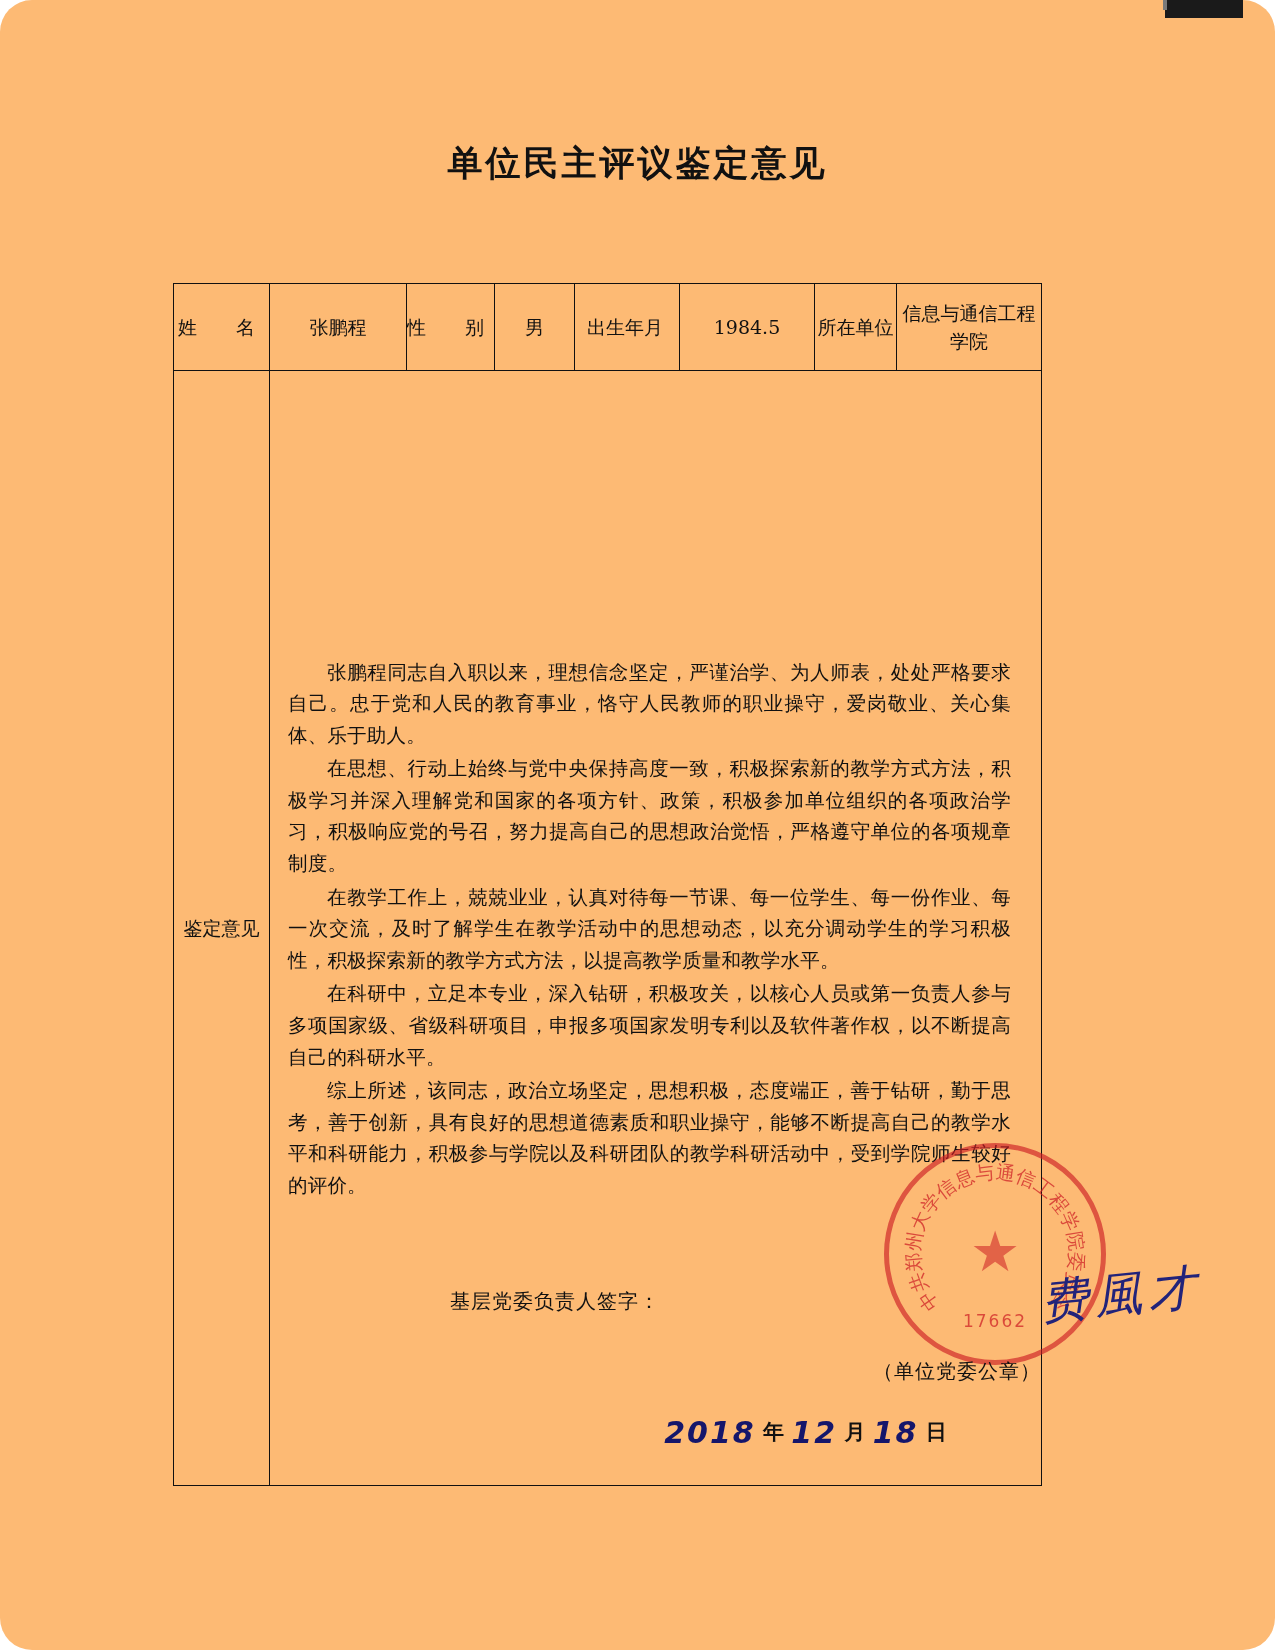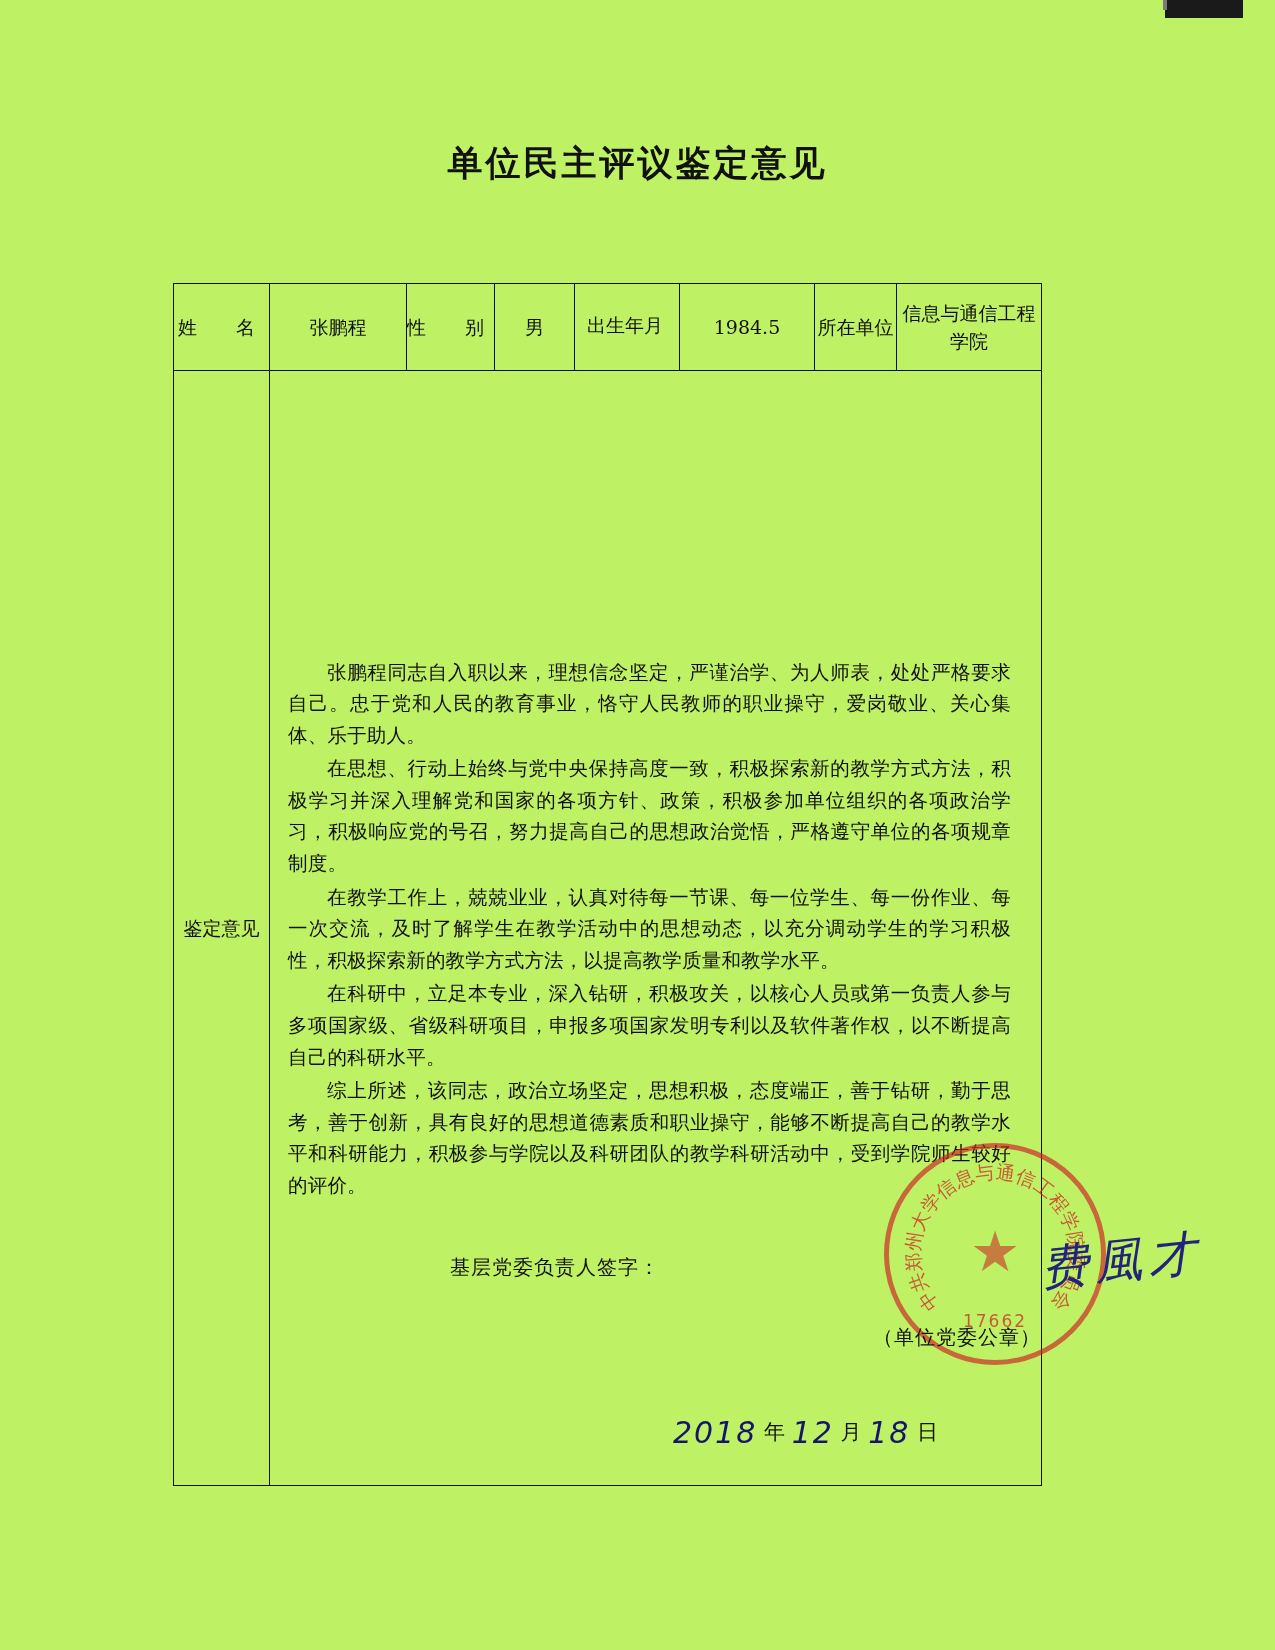--- a/index.html
+++ b/index.html
@@ -11,21 +11,22 @@
     width: 1275px;
     height: 1650px;
     position: relative;
     font-family: "DejaVu Serif", "Liberation Serif", serif;
     color: #111;
     overflow: hidden;
   }
   .page {
     position: absolute;
     inset: 0;
-    background: #bef264;
+    background: #fdba74;
+    border-radius: 32px;
   }
   
   .scan-artifact {
     position: absolute;
     top: 0;
     left: 1165px;
     width: 78px;
     height: 18px;
     background: #1a1a1a;
   }
@@ -112,23 +113,24 @@
   }
   .sign-line .lead { margin-left: 150px; }
   .seal-note {
     text-align: right;
     font-size: 20px;
     margin-top: 40px;
     padding-left: 30px;
     letter-spacing: 1px;
   }
   .date-line {
-    margin-top: 58px;
+    margin-top: 24px;
     padding-left: 300px;
     font-size: 21px;
+    font-weight: bold;
   }
   .hand {
     font-family: "DejaVu Sans", "Liberation Sans", sans-serif;
     font-style: italic;
     font-size: 30px;
     color: #15166b;
     letter-spacing: 2px;
     vertical-align: -4px;
   }
   .signature-script {
@@ -212,21 +214,21 @@
       <col style="width:135px">
       <col style="width:82px">
       <col style="width:145px">
     </colgroup>
     <tbody>
         <tr class="r1">
       <td class="lbl-spaced">姓　名</td>
       <td>张鹏程</td>
       <td class="lbl-spaced">性　别</td>
       <td>男</td>
-      <td class="two-line" style="text-align:left;padding-left:12px !important;font-family:Liberation Mono, monospace;">出生年月</td>
+      <td class="two-line" style="text-align:left;padding-left:12px !important;">出生年月</td>
       <td>1984.5</td>
       <td class="two-line">所在单位</td>
       <td class="two-line">信息与通信工程学院</td>
     </tr>
     <tr>
       <td class="side-label two-line">鉴定意见</td>
       <td class="body-cell" colspan="7">
         <p class="para">张鹏程同志自入职以来，理想信念坚定，严谨治学、为人师表，处处严格要求自己。忠于党和人民的教育事业，恪守人民教师的职业操守，爱岗敬业、关心集体、乐于助人。</p>
         <p class="para">在思想、行动上始终与党中央保持高度一致，积极探索新的教学方式方法，积极学习并深入理解党和国家的各项方针、政策，积极参加单位组织的各项政治学习，积极响应党的号召，努力提高自己的思想政治觉悟，严格遵守单位的各项规章制度。</p>
         <p class="para">在教学工作上，兢兢业业，认真对待每一节课、每一位学生、每一份作业、每一次交流，及时了解学生在教学活动中的思想动态，以充分调动学生的学习积极性，积极探索新的教学方式方法，以提高教学质量和教学水平。</p>

